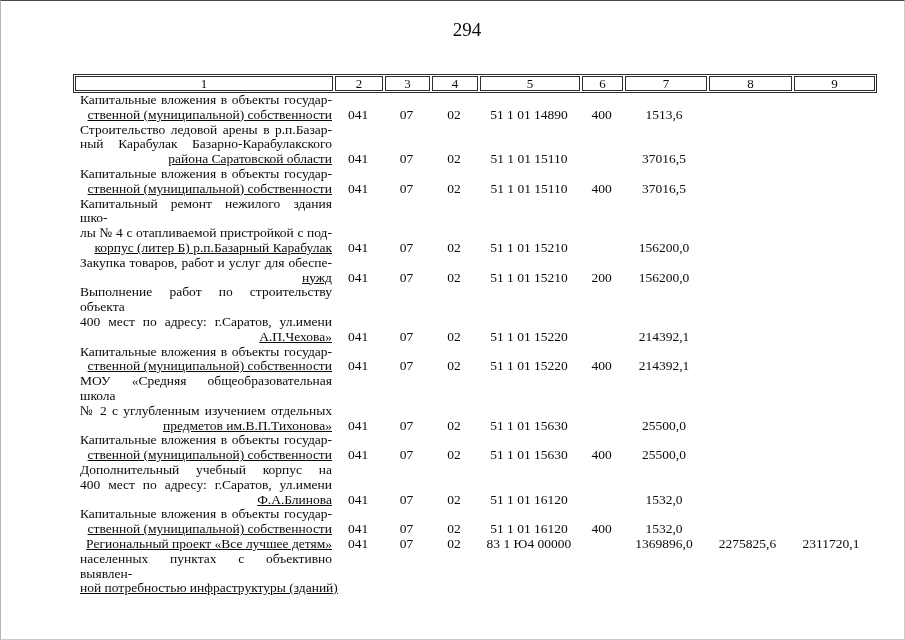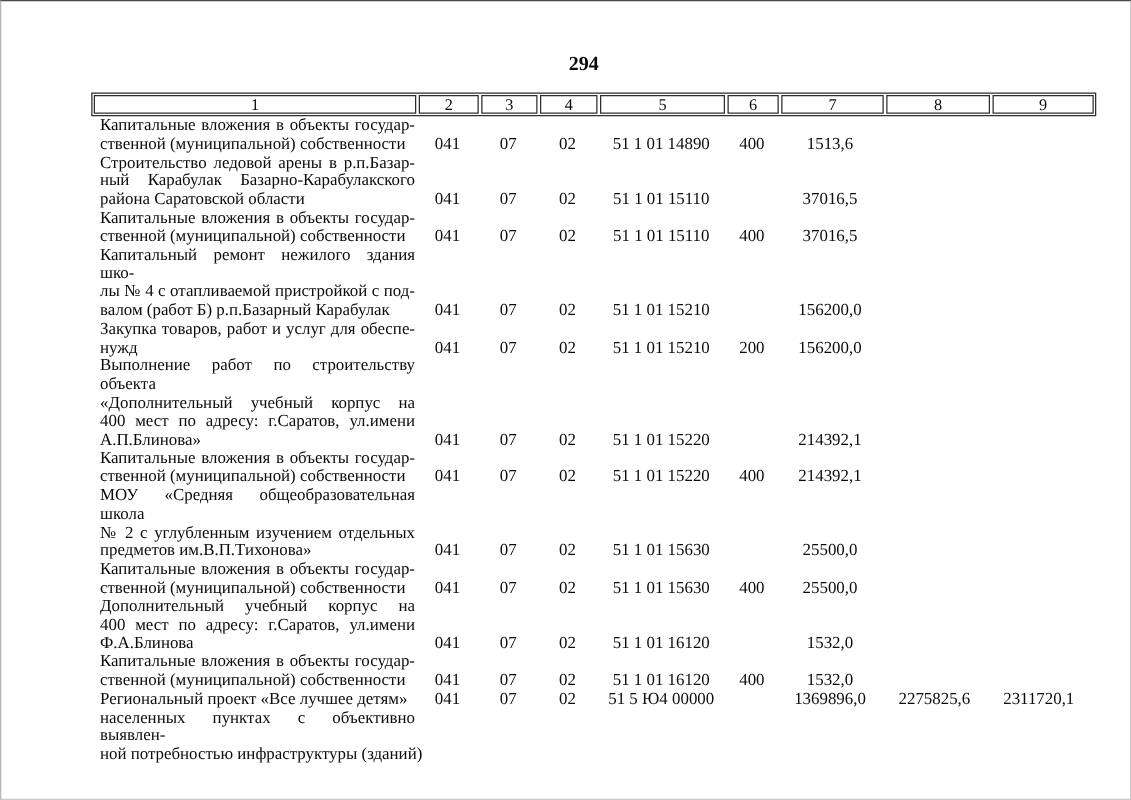--- a/index.html
+++ b/index.html
@@ -11,23 +11,23 @@
     border-left:1px solid #b5b5b5;
     border-right:1px solid #c9c9c9;
     border-bottom:1px solid #c9c9c9;
     box-sizing:border-box;
     overflow:hidden;
     font-family:"Liberation Serif","DejaVu Serif",serif;
     color:#0b0b0b;
     -webkit-font-smoothing:antialiased;
   }
   .page-number{
-    position:absolute;top:44px;left:466px;
+    position:absolute;top:22px;left:466px;
     transform:translateX(-50%);
-    font-size:16px;line-height:14px;font-weight:bold;
+    font-size:19px;line-height:14px;
   }
   
   .thead{
     position:absolute;left:72px;top:73px;
     width:804px;height:19px;
     border:1px solid #2e2e2e;
     padding:1px;
     box-sizing:border-box;
   }
   .thead-grid{
@@ -47,21 +47,21 @@
     position:absolute;left:72px;top:92px;width:804px;
     font-size:13.5px;line-height:14.8px;
   }
   .trow{
     display:grid;
     grid-template-columns:260px 50px 47px 48px 102px 43px 84px 85px 85px;
   }
   .c1{padding:0 1px 0 7px;}
   .line{min-height:14.8px;}
   .jl{text-align:justify;text-align-last:justify;}
-  .ll{text-align:left;white-space:nowrap;}
+  .ll{text-align:right;white-space:nowrap;text-decoration:underline;}
   .cv{align-self:end;white-space:nowrap;}
   .cc{text-align:center;}
   .cr{text-align:center;}
   .trow > :nth-child(7){padding-right:2px;}
   .trow > :nth-child(8){padding-right:4px;}
   .trow > :nth-child(9){padding-right:7px;}
 </style>
 </head>
 <body>
 
@@ -124,21 +124,21 @@
         <div class="cv cc">51 1 01 15110</div>
         <div class="cv cc">400</div>
         <div class="cv cr">37016,5</div>
         <div class="cv cr"></div>
         <div class="cv cr"></div>
       </div>
       <div class="trow">
         <div class="c1">
           <div class="line jl">Капитальный ремонт нежилого здания шко-</div>
           <div class="line jl">лы № 4 с отапливаемой пристройкой с под-</div>
-          <div class="line ll">валом (работ Б) р.п.Базарный Карабулак</div>
+          <div class="line ll">корпус (литер Б) р.п.Базарный Карабулак</div>
         </div>
         <div class="cv cc">041</div>
         <div class="cv cc">07</div>
         <div class="cv cc">02</div>
         <div class="cv cc">51 1 01 15210</div>
         <div class="cv cc"></div>
         <div class="cv cr">156200,0</div>
         <div class="cv cr"></div>
         <div class="cv cr"></div>
       </div>
@@ -152,23 +152,22 @@
         <div class="cv cc">02</div>
         <div class="cv cc">51 1 01 15210</div>
         <div class="cv cc">200</div>
         <div class="cv cr">156200,0</div>
         <div class="cv cr"></div>
         <div class="cv cr"></div>
       </div>
       <div class="trow">
         <div class="c1">
           <div class="line jl">Выполнение работ по строительству объекта</div>
-          <div class="line jl">«Дополнительный учебный корпус на</div>
           <div class="line jl">400 мест по адресу: г.Саратов, ул.имени</div>
-          <div class="line ll">А.П.Блинова»</div>
+          <div class="line ll">А.П.Чехова»</div>
         </div>
         <div class="cv cc">041</div>
         <div class="cv cc">07</div>
         <div class="cv cc">02</div>
         <div class="cv cc">51 1 01 15220</div>
         <div class="cv cc"></div>
         <div class="cv cr">214392,1</div>
         <div class="cv cr"></div>
         <div class="cv cr"></div>
       </div>
@@ -244,21 +243,21 @@
         <div class="cv cr"></div>
         <div class="cv cr"></div>
       </div>
       <div class="trow">
         <div class="c1">
           <div class="line ll">Региональный проект «Все лучшее детям»</div>
         </div>
         <div class="cv cc">041</div>
         <div class="cv cc">07</div>
         <div class="cv cc">02</div>
-        <div class="cv cc">51 5 Ю4 00000</div>
+        <div class="cv cc">83 1 Ю4 00000</div>
         <div class="cv cc"></div>
         <div class="cv cr">1369896,0</div>
         <div class="cv cr">2275825,6</div>
         <div class="cv cr">2311720,1</div>
       </div>
       <div class="trow">
         <div class="c1">
           <div class="line jl">населенных пунктах с объективно выявлен-</div>
           <div class="line ll">ной потребностью инфраструктуры (зданий)</div>
         </div>

